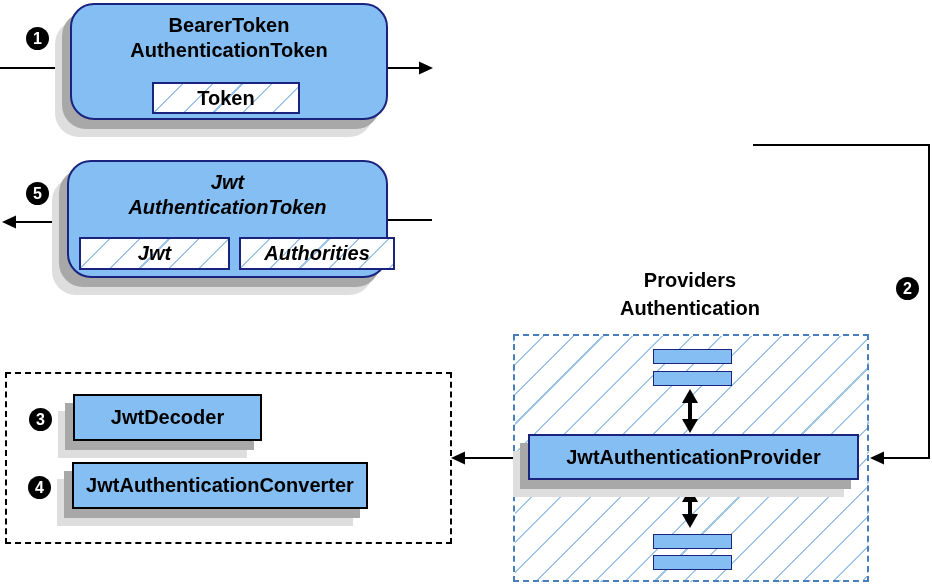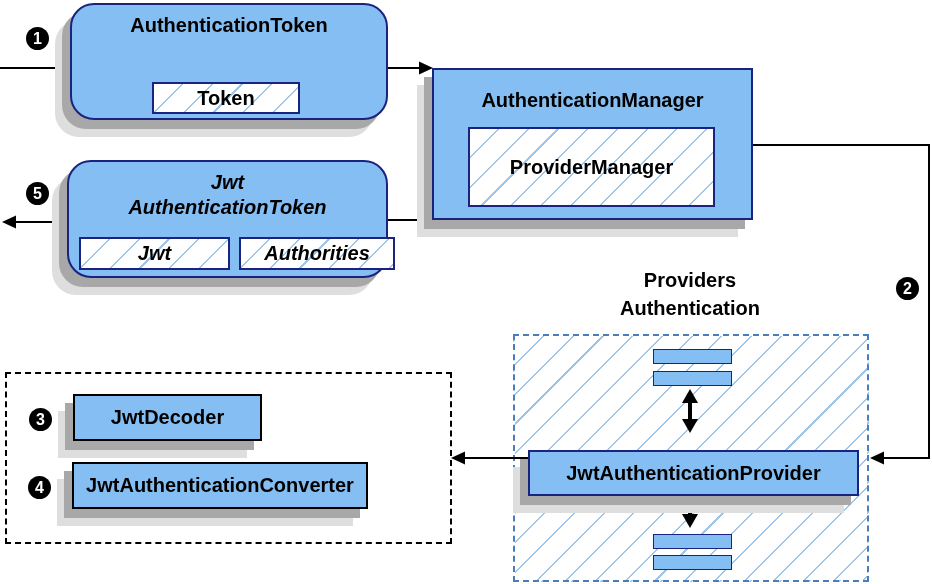--- a/index.html
+++ b/index.html
@@ -104,48 +104,45 @@
 
     <g>
       <line class="arrow-line" x1="690" y1="500" x2="690" y2="516" stroke-width="4"></line>
       <polygon class="arrow-head" points="690,488 682,502 698,502"></polygon>
       <polygon class="arrow-head" points="690,528 682,514 698,514"></polygon>
     </g>
   </svg>
 
   <div class="abs z2 node rounded shadow" style="left:70px;top:3px;width:318px;height:117px;">
     <div class="title" style="margin-top:8px;">
+      <div>BearerToken</div>
       <div>AuthenticationToken</div>
     </div>
     <div class="abs chip hatch center" style="left:80px;top:77px;width:148px;height:32px;">Token</div>
   </div>
 
-  <div class="abs z2 node shadow" style="left:432px;top:68px;width:321px;height:152px;">
-    <div class="title" style="margin-top:18px;">AuthenticationManager</div>
-    <div class="abs chip hatch center" style="left:34px;top:57px;width:247px;height:80px;">ProviderManager</div>
-  </div>
 
   <div class="abs z2 node rounded shadow" style="left:67px;top:160px;width:321px;height:118px;font-style:italic;">
     <div class="title" style="margin-top:8px;">
       <div>Jwt</div>
       <div>AuthenticationToken</div>
     </div>
     <div class="abs chip hatch center" style="left:10px;top:75px;width:151px;height:33px;">Jwt</div>
     <div class="abs chip hatch center" style="left:170px;top:75px;width:156px;height:33px;">Authorities</div>
   </div>
 
   <div class="abs z2 title" style="left:560px;top:266px;width:260px;line-height:28px;">
     <div>Providers</div>
     <div>Authentication</div>
   </div>
 
   <div class="abs z2 bar" style="left:653px;top:349px;width:79px;height:15px;"></div>
   <div class="abs z2 bar" style="left:653px;top:371px;width:79px;height:15px;"></div>
 
-  <div class="abs z2 node shadow center" style="left:528px;top:450px;width:331px;height:46px;font-size:20px;">JwtAuthenticationProvider</div>
+  <div class="abs z2 node shadow center" style="left:528px;top:434px;width:331px;height:46px;font-size:20px;">JwtAuthenticationProvider</div>
 
   <div class="abs z2 bar" style="left:653px;top:534px;width:79px;height:15px;"></div>
   <div class="abs z2 bar" style="left:653px;top:555px;width:79px;height:15px;"></div>
 
   <div class="abs z2 node blackborder shadow center" style="left:73px;top:394px;width:189px;height:47px;font-size:20px;">JwtDecoder</div>
 
   <div class="abs z2 node blackborder shadow center" style="left:72px;top:462px;width:296px;height:47px;font-size:20px;">JwtAuthenticationConverter</div>
 
   <div class="abs z3 step" style="left:26px;top:27px;">1</div>
   <div class="abs z3 step" style="left:896px;top:277px;">2</div>

